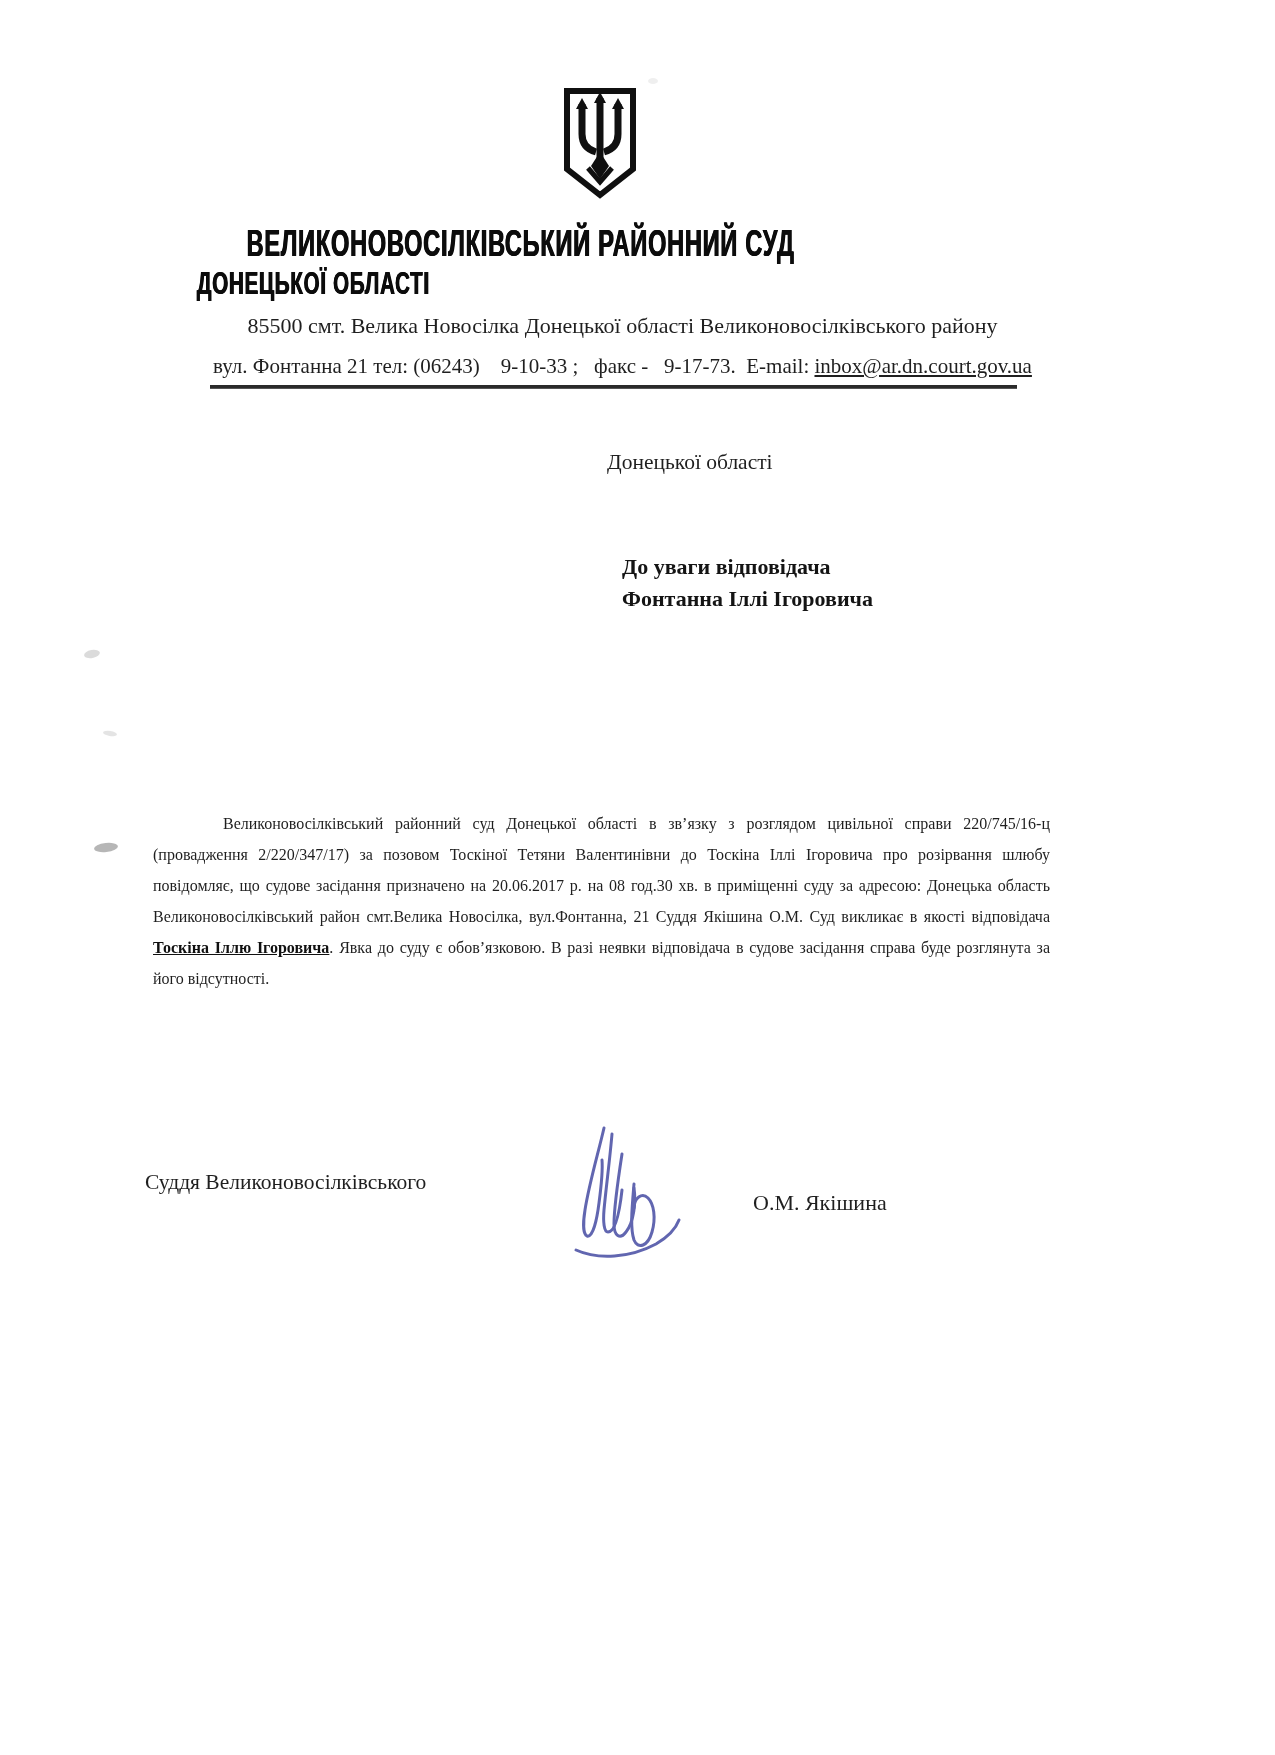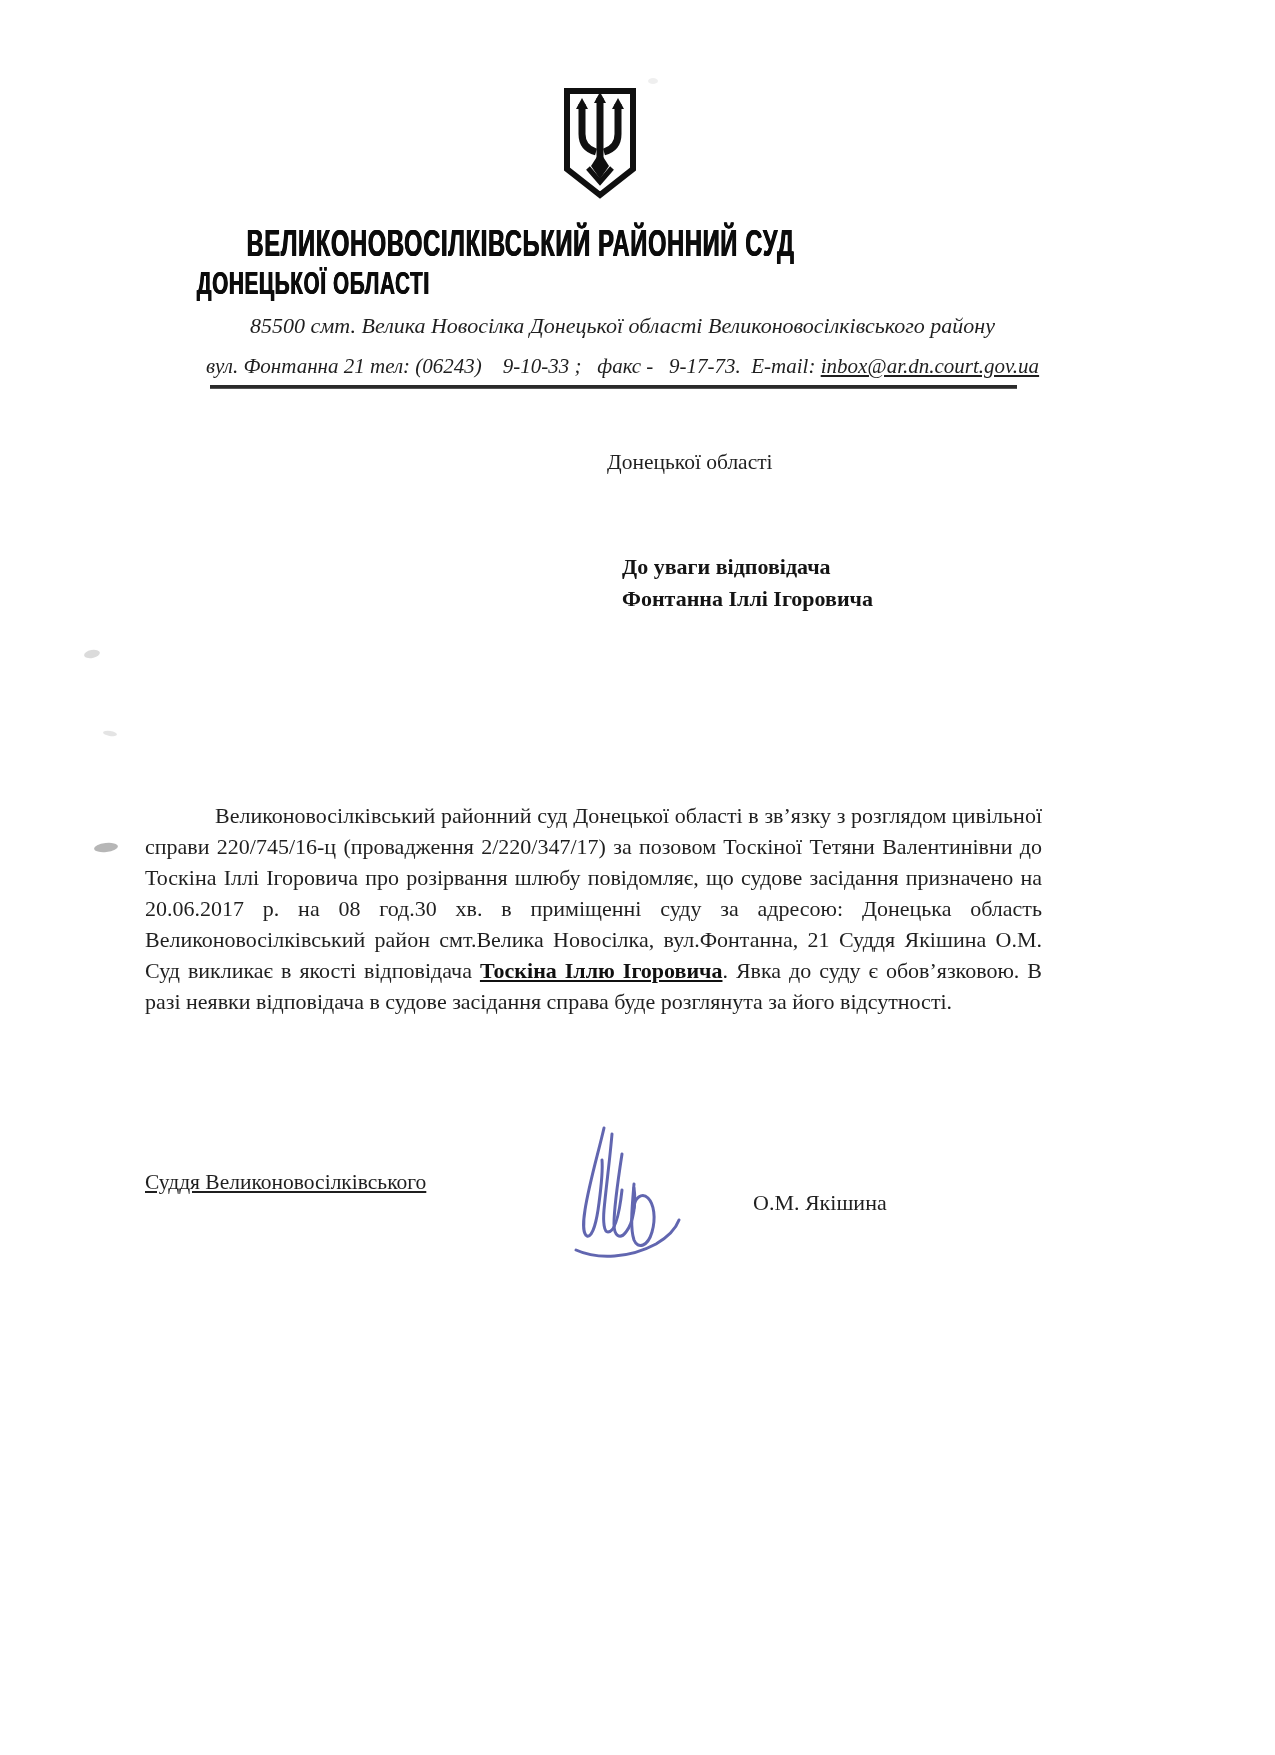--- a/index.html
+++ b/index.html
@@ -27,41 +27,41 @@
     letter-spacing:1px;
     text-shadow:0.7px 0 currentColor, -0.4px 0 currentColor;
     white-space:nowrap;
   }
   .title1 { top:226px; }
   .title1 .title-line { font-size:31px; }
   .title2 { top:268px; }
   .title2 .title-line { font-size:27px; }
 
   
-  .addr-wrap { left:150px; width:945px; text-align:center;font-style:italic; }
+  .addr-wrap { left:150px; width:945px; text-align:center; }
   .addr-line { top:313px; font-size:22px; }
   .contact-line { top:354px; font-size:21px; white-space:pre; }
   .email { text-decoration:underline; }
   .header-rule { left:210px; top:385px; width:807px; height:3px; background:#2b2b2b; border-bottom:1px solid #555; }
 
   
   .web-notice { left:607px; top:446px; font-size:21.5px; line-height:32px; }
   .attention { left:622px; top:551px; font-size:22px; line-height:32px; font-weight:700; color:#141414; }
 
   
   .body-par {
     left:145px; top:800px; width:897px;
-    font-size:22px; line-height:31px;
+    font-size:16px; line-height:31px;
     text-align:justify; text-indent:70px;
-    margin:0;
+    margin:8px;
   }
   .bold-underline { font-weight:700; text-decoration:underline; color:#101010; }
 
   
-  .sig-title { left:145px; top:1165px; font-size:21.5px; line-height:35px;text-decoration:underline; }
+  .sig-title { left:145px; top:1165px; font-size:21.5px; line-height:35px; }
   .sig-ink { left:558px; top:1122px; width:140px; height:155px; }
   .sig-name { left:753px; top:1190px; font-size:22px; }
 
   
   .speck { border-radius:50%; opacity:.55; }
   .speck1 { left:84px;  top:650px; width:16px; height:8px; background:#bdbdbd; transform:rotate(-10deg); }
   .speck2 { left:94px;  top:843px; width:24px; height:9px; background:#8f8f8f; transform:rotate(-6deg); opacity:.65; }
   .speck3 { left:103px; top:731px; width:14px; height:5px; background:#cdcdcd; transform:rotate(8deg); }
   .speck4 { left:648px; top:78px;  width:10px; height:6px; background:#e2e2e2; }
 </style>

